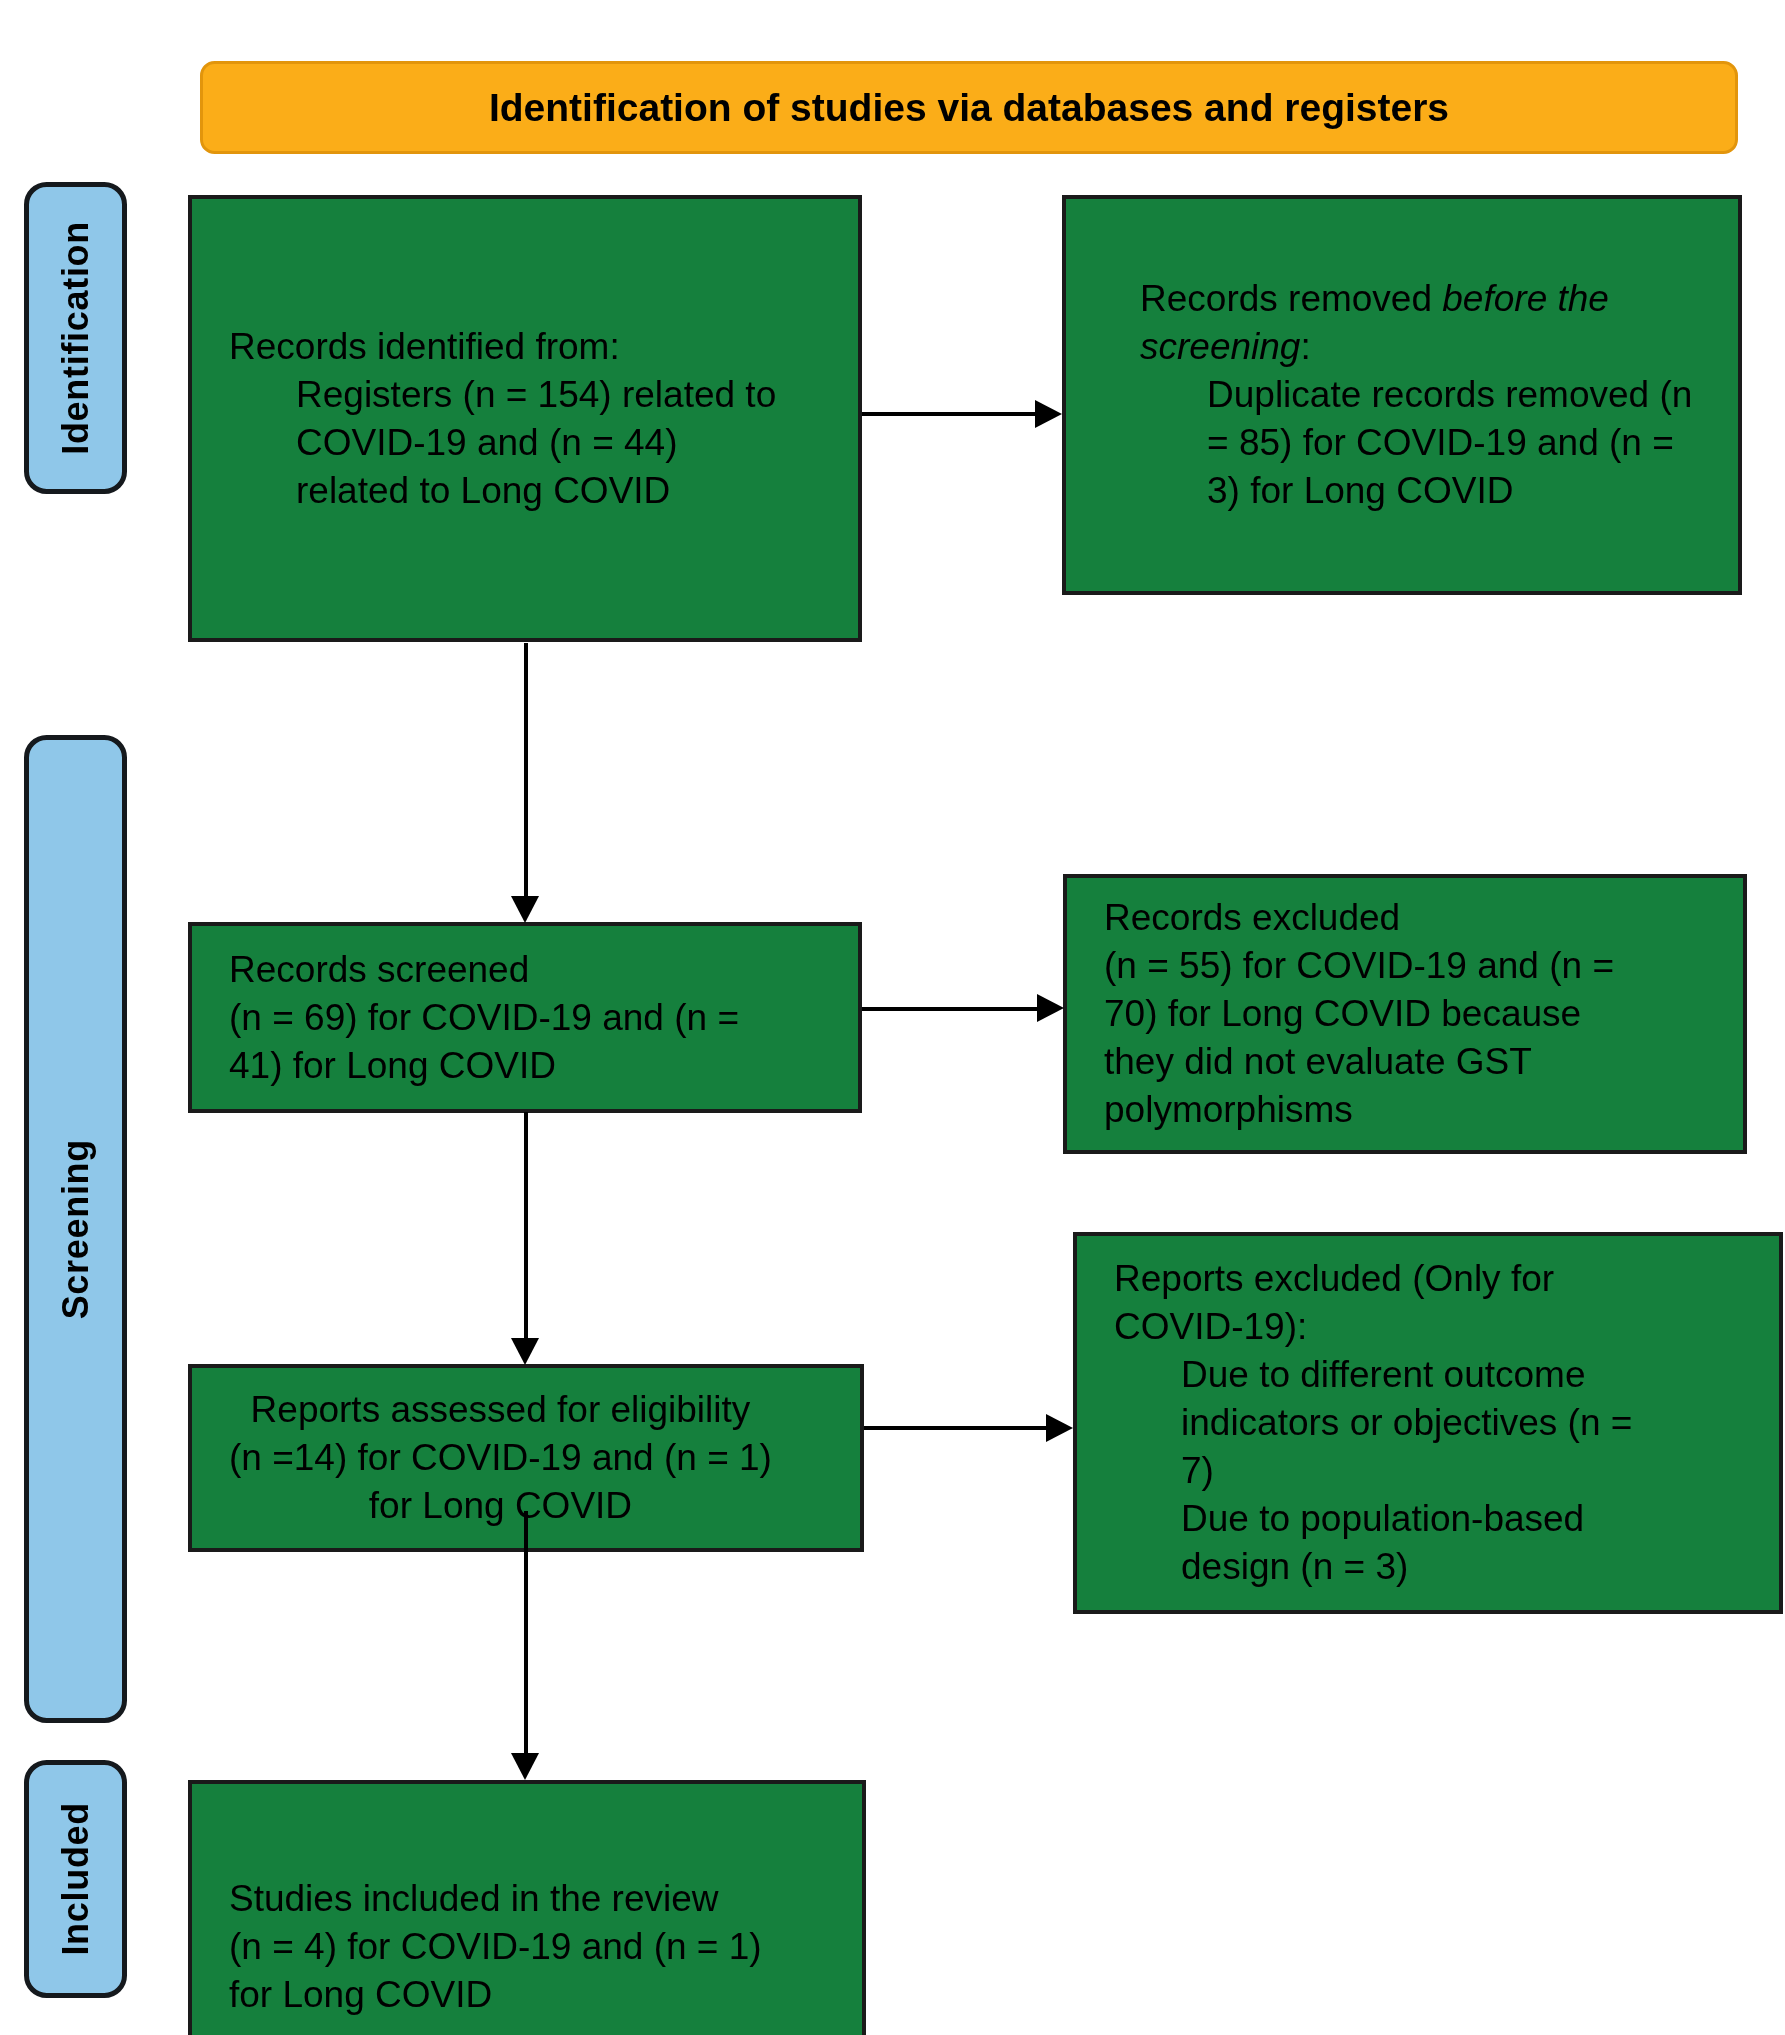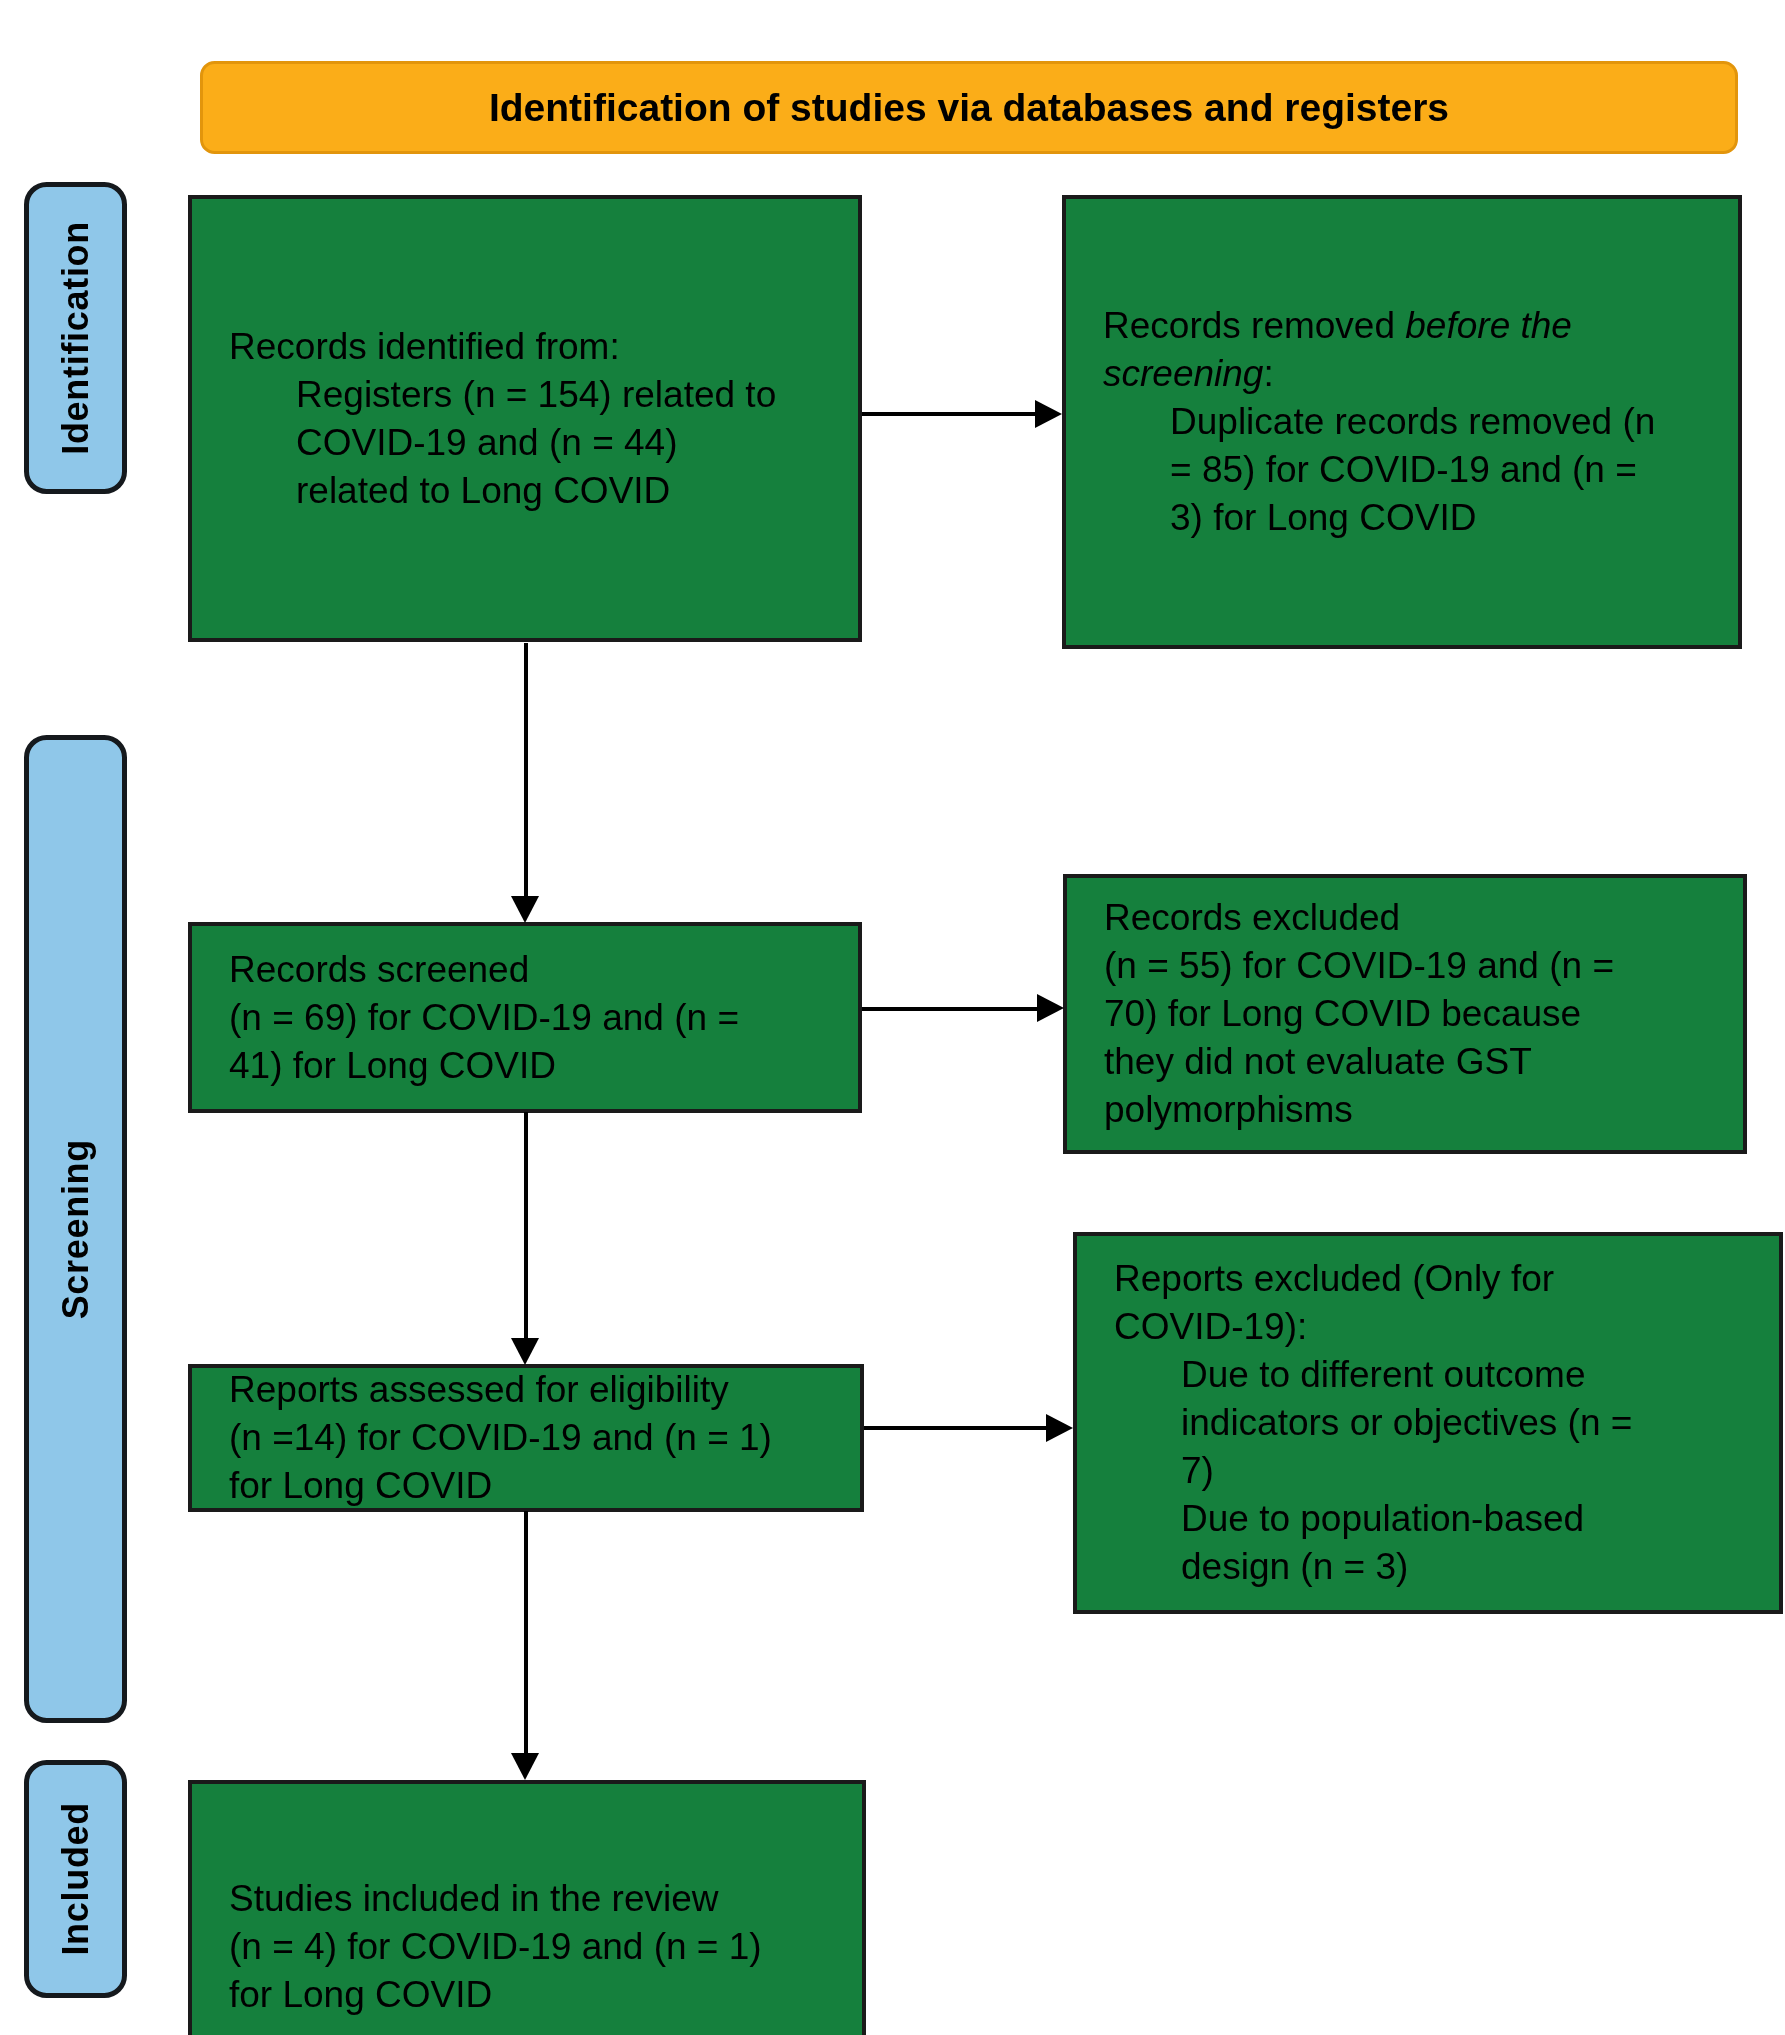--- a/index.html
+++ b/index.html
@@ -57,24 +57,24 @@
   }
   .fbox .content {
     padding-left: 37px; padding-right: 17.3px;
     font-size: 37px; line-height: 48px;
   }
   .line { white-space: nowrap; }
   .line.ind { padding-left: 67px; }
   .it { font-style: italic; }
 
   .box-records-identified { left: 188px;  top: 155px;  width: 674px; height: 447px; }
-  .box-records-removed    { left: 1062px; top: 155px;  width: 680px; height: 454px; }
+  .box-records-removed    { left: 1062px; top: 155px;  width: 680px; height: 400px; padding-left: 37px; }
   .box-records-screened   { left: 188px;  top: 882px; width: 674px; height: 191px; }
   .box-records-excluded   { left: 1063px; top: 834px; width: 684px; height: 280px; }
-  .box-reports-assessed   { left: 188px;  top: 1324px; width: 676px; height: 148px; }
+  .box-reports-assessed   { left: 188px;  top: 1324px; width: 676px; height: 188px; text-align: center; }
   .box-reports-excluded   { left: 1073px; top: 1192px; width: 710px; height: 382px; }
   .box-studies-included   { left: 188px;  top: 1740px; width: 678px; height: 334px; }
 
   
   .shaft-v { position: absolute; width: 4px;  background: #000; }
   .shaft-h { position: absolute; height: 4px; background: #000; }
   .head-down {
     position: absolute; width: 0; height: 0;
     border-left: 14.6px solid transparent;
     border-right: 14.6px solid transparent;

